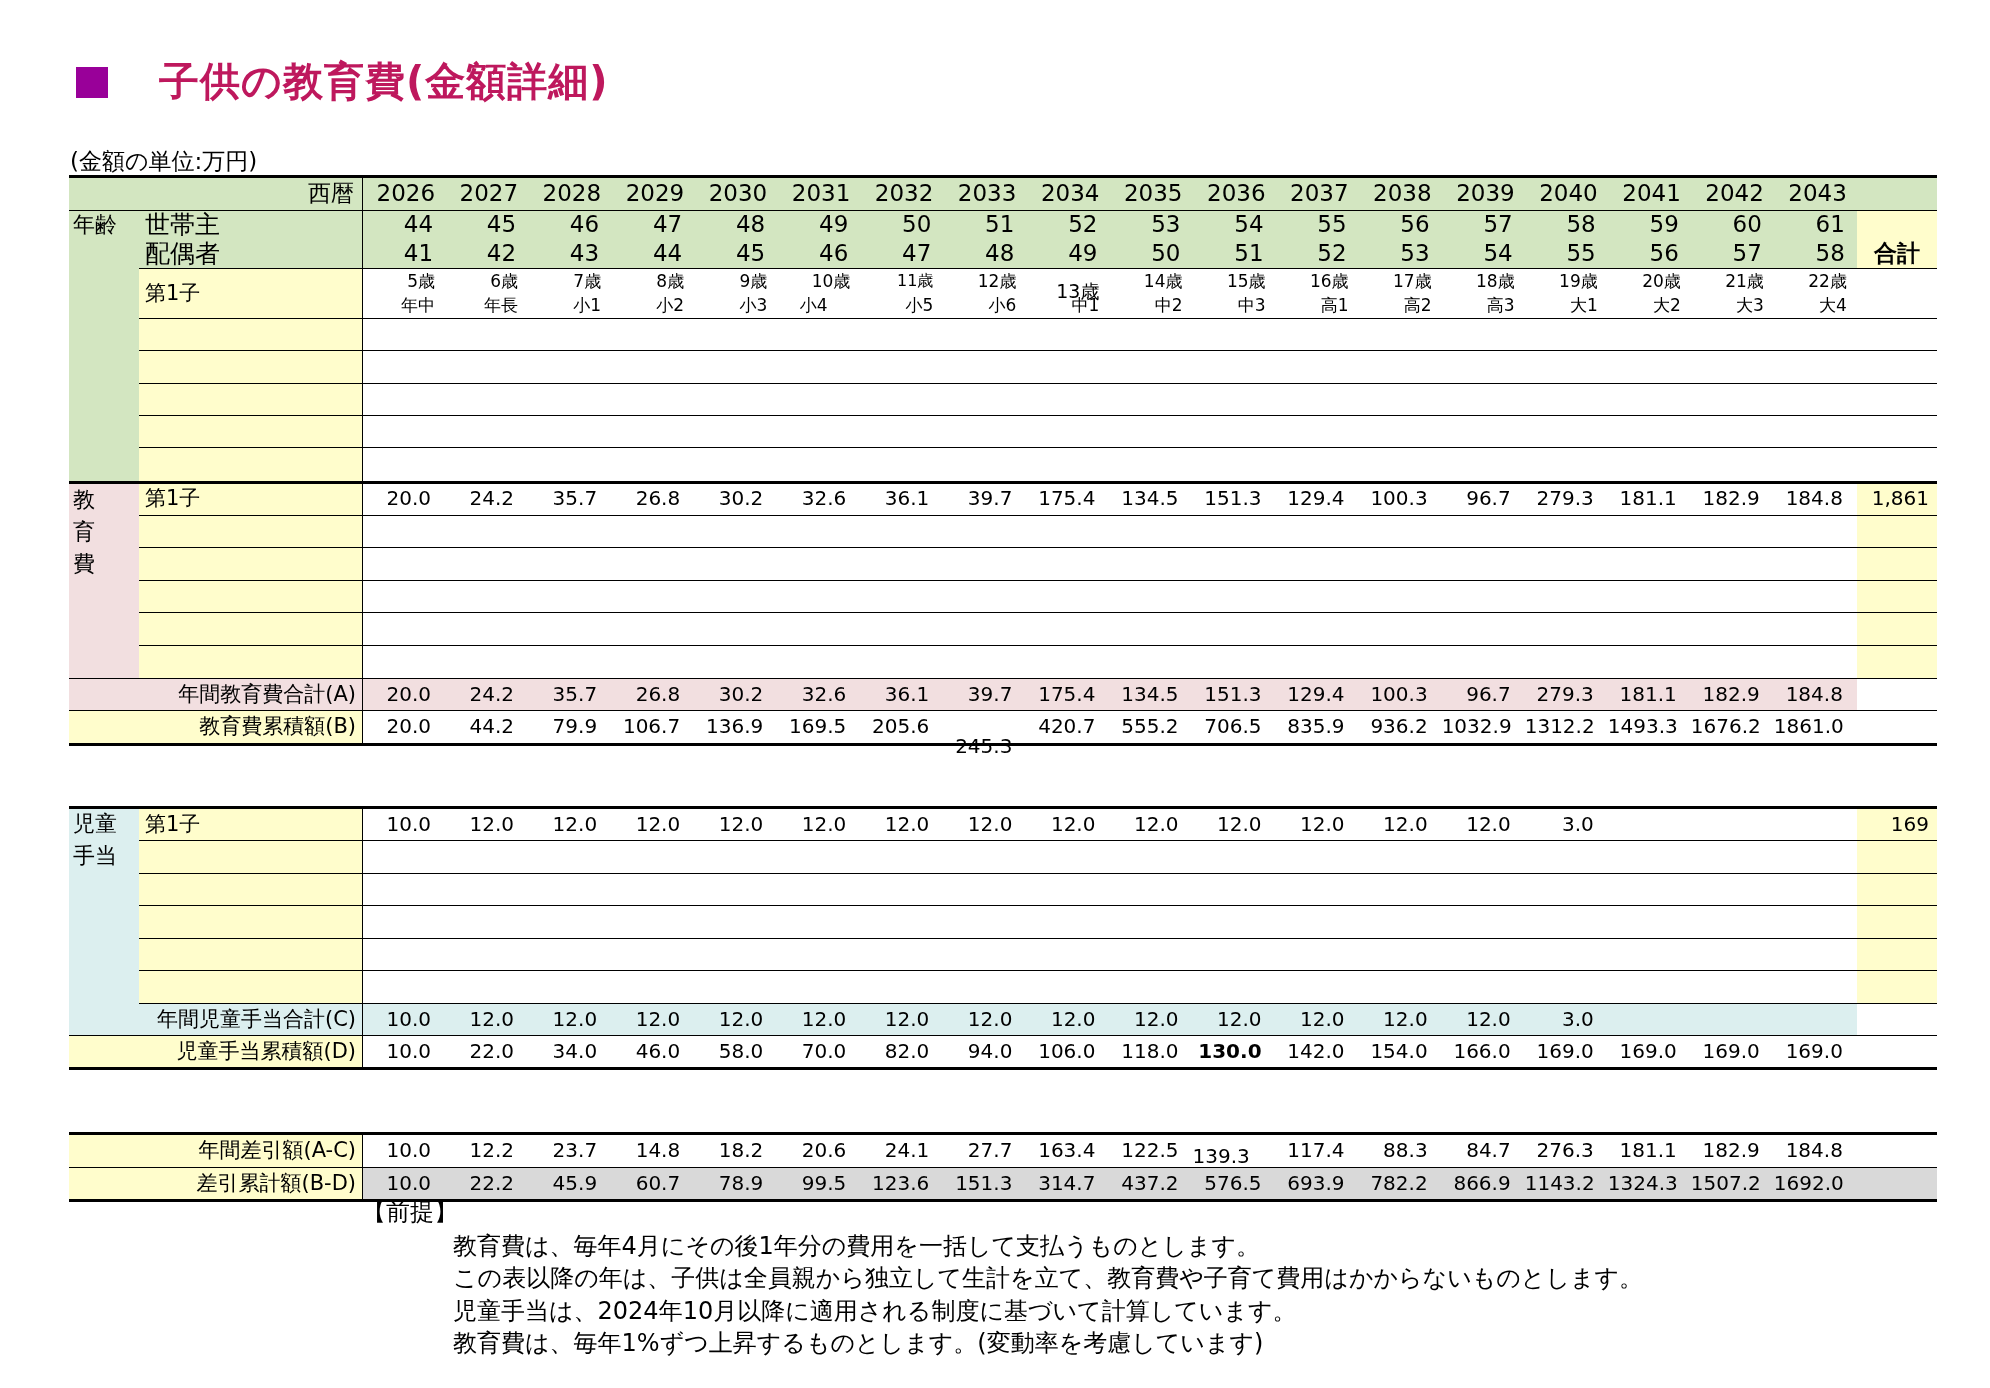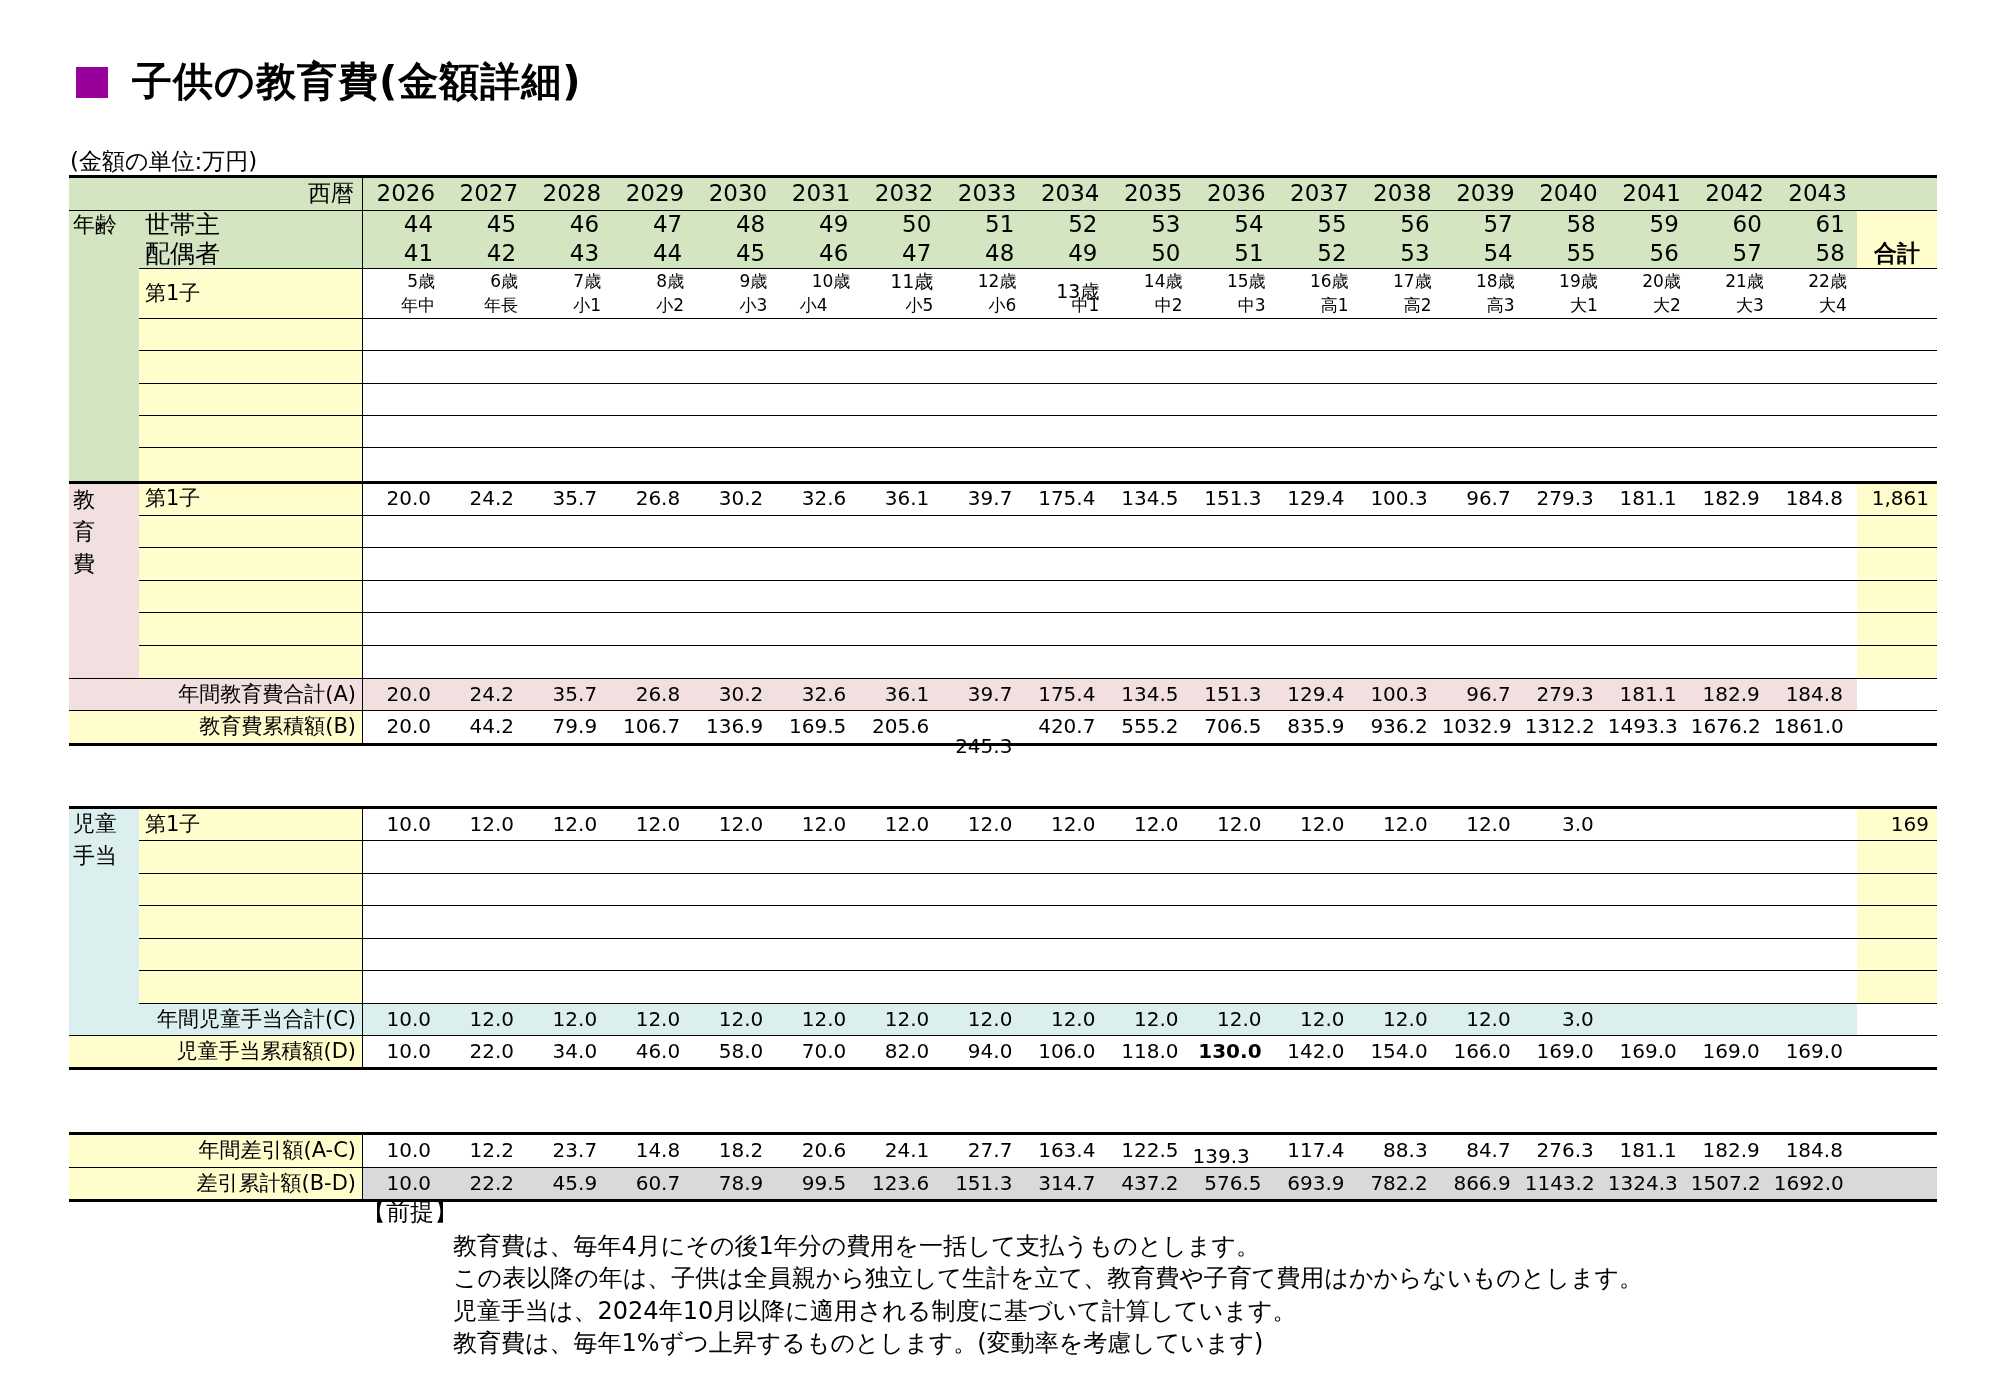--- a/index.html
+++ b/index.html
@@ -1,20 +1,20 @@
 <!DOCTYPE html>
 <html><head>
 <meta charset="utf-8">
 <style>
   html, body { margin:0; padding:0; background:#ffffff; }
   body { width:1990px; height:1388px; position:relative; overflow:hidden;
          font-family:"DejaVu Sans", "Liberation Sans", sans-serif; color:#000; }
   .abs { position:absolute; }
   .title-square { left:76px; top:67px; width:32px; height:31px; background:#990099; }
-  .title { left:132px; top:54px; font-size:40px; font-weight:bold; color:#000000; letter-spacing:1px; white-space:nowrap; }
+  .title { left:159px; top:54px; font-size:40px; font-weight:bold; color:#be185d; letter-spacing:1px; white-space:nowrap; }
   .unit { left:70px; top:146px; font-size:23px; white-space:nowrap; }
 
   .cell { position:absolute; box-sizing:border-box; white-space:nowrap; font-size:21px; }
   .hl { position:absolute; height:0; border-top:1px solid #000; }
   .hl.thick { border-top:3px solid #000; }
   .vl { position:absolute; width:0; border-left:1px solid #000; }
   .bg { position:absolute; }
 
   .green { background:#d3e6c1; }
   .yellow { background:#fffdcc; }
@@ -103,21 +103,21 @@
     <div class="cell" style="left: 445.05px; top: 269px; width: 83.05px; height: 24px; line-height: 24px; text-align: right; font-size: 17px; padding-right: 10px;">6歳</div>
     <div class="cell" style="left: 445.05px; top: 293px; width: 83.05px; height: 24px; line-height: 24px; text-align: right; font-size: 17px; padding-right: 10px;">年長</div>
     <div class="cell" style="left: 528.1px; top: 269px; width: 83.05px; height: 24px; line-height: 24px; text-align: right; font-size: 17px; padding-right: 10px;">7歳</div>
     <div class="cell" style="left: 528.1px; top: 293px; width: 83.05px; height: 24px; line-height: 24px; text-align: right; font-size: 17px; padding-right: 10px;">小1</div>
     <div class="cell" style="left: 611.15px; top: 269px; width: 83.05px; height: 24px; line-height: 24px; text-align: right; font-size: 17px; padding-right: 10px;">8歳</div>
     <div class="cell" style="left: 611.15px; top: 293px; width: 83.05px; height: 24px; line-height: 24px; text-align: right; font-size: 17px; padding-right: 10px;">小2</div>
     <div class="cell" style="left: 694.2px; top: 269px; width: 83.05px; height: 24px; line-height: 24px; text-align: right; font-size: 17px; padding-right: 10px;">9歳</div>
     <div class="cell" style="left: 694.2px; top: 293px; width: 83.05px; height: 24px; line-height: 24px; text-align: right; font-size: 17px; padding-right: 10px;">小3</div>
     <div class="cell" style="left: 777.25px; top: 269px; width: 83.05px; height: 24px; line-height: 24px; text-align: right; font-size: 17px; padding-right: 10px;">10歳</div>
     <div class="cell" style="left: 777.25px; top: 293px; width: 83.05px; height: 24px; line-height: 24px; text-align: center; font-size: 17px; padding-right: 10px;">小4</div>
-    <div class="cell" style="left: 860.3px; top: 269px; width: 83.05px; height: 24px; line-height: 24px; text-align: right; font-size: 19px; padding-right: 10px;">11歳</div>
+    <div class="cell" style="left: 860.3px; top: 269px; width: 83.05px; height: 24px; line-height: 24px; text-align: right; font-size: 16px; padding-right: 10px;">11歳</div>
     <div class="cell" style="left: 860.3px; top: 293px; width: 83.05px; height: 24px; line-height: 24px; text-align: right; font-size: 17px; padding-right: 10px;">小5</div>
     <div class="cell" style="left: 943.35px; top: 269px; width: 83.05px; height: 24px; line-height: 24px; text-align: right; font-size: 17px; padding-right: 10px;">12歳</div>
     <div class="cell" style="left: 943.35px; top: 293px; width: 83.05px; height: 24px; line-height: 24px; text-align: right; font-size: 17px; padding-right: 10px;">小6</div>
     <div class="cell" style="left: 1026.4px; top: 269px; width: 83.05px; height: 24px; line-height: 24px; text-align: right; font-size: 19px; padding-right: 10px; margin-top: 10px;">13歳</div>
     <div class="cell" style="left: 1026.4px; top: 293px; width: 83.05px; height: 24px; line-height: 24px; text-align: right; font-size: 17px; padding-right: 10px;">中1</div>
     <div class="cell" style="left: 1109.45px; top: 269px; width: 83.05px; height: 24px; line-height: 24px; text-align: right; font-size: 17px; padding-right: 10px;">14歳</div>
     <div class="cell" style="left: 1109.45px; top: 293px; width: 83.05px; height: 24px; line-height: 24px; text-align: right; font-size: 17px; padding-right: 10px;">中2</div>
     <div class="cell" style="left: 1192.5px; top: 269px; width: 83.05px; height: 24px; line-height: 24px; text-align: right; font-size: 17px; padding-right: 10px;">15歳</div>
     <div class="cell" style="left: 1192.5px; top: 293px; width: 83.05px; height: 24px; line-height: 24px; text-align: right; font-size: 17px; padding-right: 10px;">中3</div>
     <div class="cell" style="left: 1275.55px; top: 269px; width: 83.05px; height: 24px; line-height: 24px; text-align: right; font-size: 17px; padding-right: 10px;">16歳</div>

